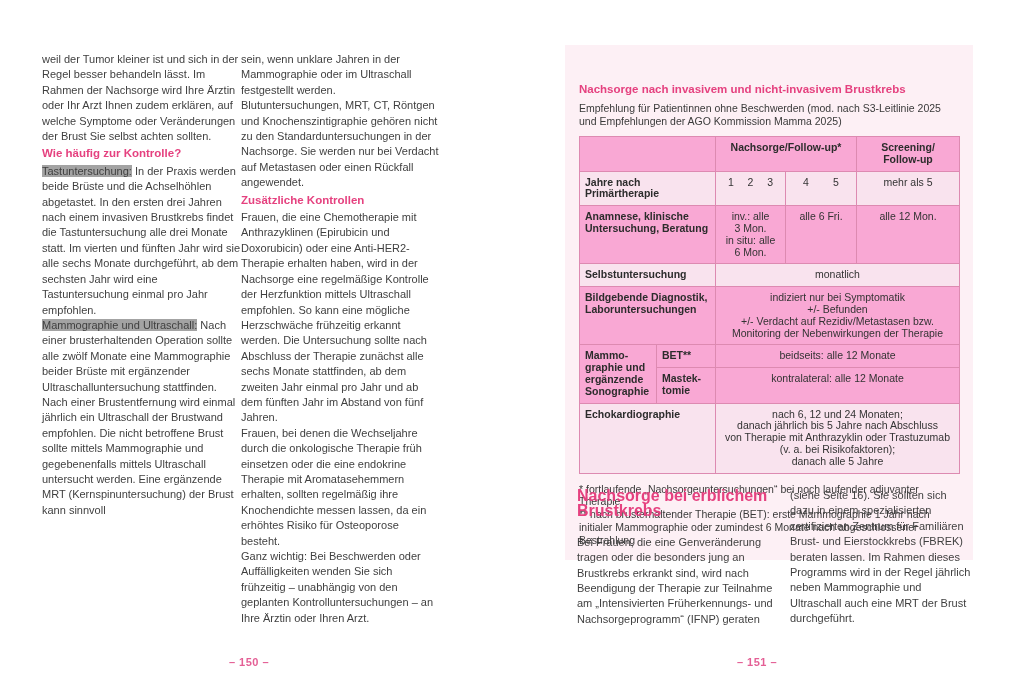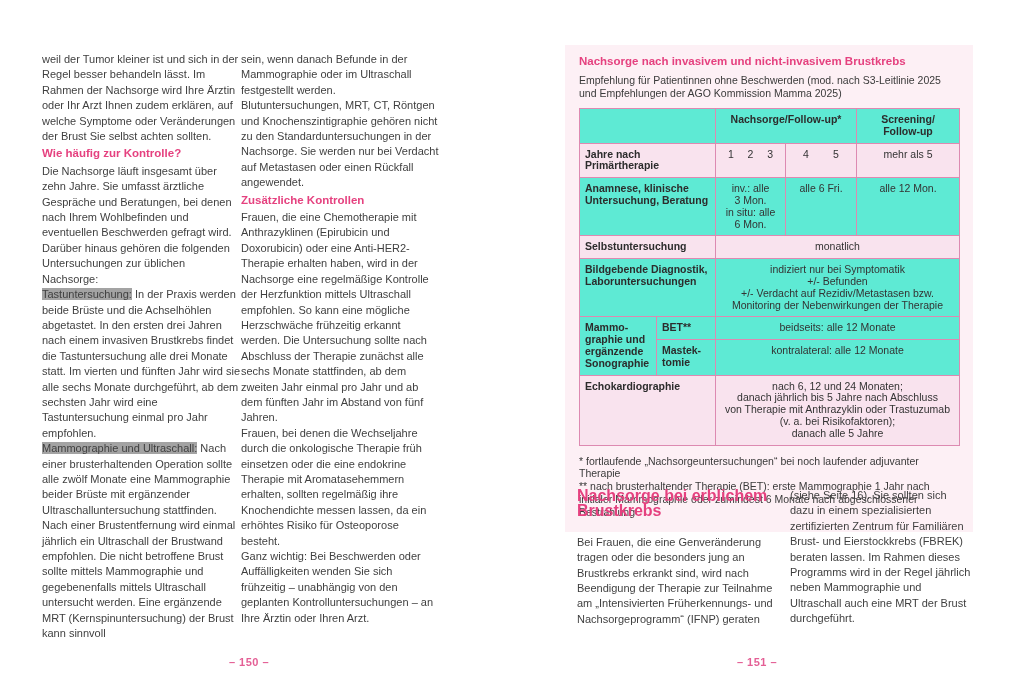--- a/index.html
+++ b/index.html
@@ -11,25 +11,25 @@
   .left-page { position:absolute; left:42px; top:52px; width:414px; }
   .cols { display:flex; gap:0; }
   .col { width:199px; font-size:11px; line-height:15.4px; text-align:left; }
   .col p { margin:0; white-space:pre-line; }
   .subhead { color:#e5417f; font-weight:bold; font-size:11.5px; margin:2px 0 2px 0; }
   .hl { background:#a3a3a3; }
 
   
   .panel { position:absolute; left:565px; top:45px; width:408px;
     background:#fdf0f5; padding:10px 14px 13px 14px; }
-  .panel-title { color:#e5417f; font-weight:bold; font-size:11.5px; margin-bottom:7px; }
+  .panel-title { color:#e5417f; font-weight:bold; font-size:11.5px; margin-bottom:7px;margin-top:28px; }
   .panel-sub { font-size:10.5px; line-height:13px; margin-bottom:8px; color:#3a3a3a; }
 
   table.fu { border-collapse:collapse; table-layout:fixed; width:380px;
-    font-size:10.5px; line-height:11.8px; color:#333; background:#5eead4; }
+    font-size:10.5px; line-height:11.8px; color:#333; background:#f9a8d4; }
   table.fu td { border:1.5px solid #dd8ab1; padding:5px 5px; vertical-align:top; }
   td.lab { font-weight:bold; color:#2c2c2c; }
   td.ctr { text-align:center; vertical-align:middle; }
   td.pre { white-space:pre-line; }
   tr.pink td { background:#f9e3ee; }
   .nums { display:flex; justify-content:space-around; align-items:center; }
 
   .footnotes { font-size:10.5px; line-height:12.8px; margin-top:9px; color:#3a3a3a; }
 
   .section { position:absolute; left:577px; top:488px; width:396px; }
@@ -44,26 +44,25 @@
   .pageno-right { left:553px; width:408px; }
 </style>
 </head>
 <body>
 
 <div class="left-page">
   <div class="cols">
     <div class="col">
       <p>weil der Tumor kleiner ist und sich in der Regel besser behandeln lässt. Im Rahmen der Nachsorge wird Ihre Ärztin oder Ihr Arzt Ihnen zudem erklären, auf welche Symptome oder Veränderungen der Brust Sie selbst achten sollten.</p>
       <div class="subhead">Wie häufig zur Kontrolle?</div>
-      <p><span>Die Nachsorge läuft insgesamt über zehn Jahre. Sie umfasst ärztliche Gespräche und Beratungen, bei denen nach Ihrem Wohlbefinden und eventuellen Beschwerden gefragt wird. Darüber hinaus gehören die folgenden Untersuchungen zur üblichen Nachsorge:
-</span><span class="hl">Tastuntersuchung:</span><span> In der Praxis werden beide Brüste und die Achselhöhlen abgetastet. In den ersten drei Jahren nach einem invasiven Brustkrebs findet die Tastuntersuchung alle drei Monate statt. Im vierten und fünften Jahr wird sie alle sechs Monate durchgeführt, ab dem sechsten Jahr wird eine Tastuntersuchung einmal pro Jahr empfohlen.
+      <p><span class="hl">Tastuntersuchung:</span><span> In der Praxis werden beide Brüste und die Achselhöhlen abgetastet. In den ersten drei Jahren nach einem invasiven Brustkrebs findet die Tastuntersuchung alle drei Monate statt. Im vierten und fünften Jahr wird sie alle sechs Monate durchgeführt, ab dem sechsten Jahr wird eine Tastuntersuchung einmal pro Jahr empfohlen.
 </span><span class="hl">Mammographie und Ultraschall:</span><span> Nach einer brusterhaltenden Operation sollte alle zwölf Monate eine Mammographie beider Brüste mit ergänzender Ultraschalluntersuchung stattfinden. Nach einer Brustentfernung wird einmal jährlich ein Ultraschall der Brustwand empfohlen. Die nicht betroffene Brust sollte mittels Mammographie und gegebenenfalls mittels Ultraschall untersucht werden. Eine ergänzende MRT (Kernspinuntersuchung) der Brust kann sinnvoll</span></p>
     </div>
     <div class="col">
-      <p>sein, wenn danach Befunde in der Mammographie oder im Ultraschall festgestellt werden.</p>
+      <p>sein, wenn unklare Jahren in der Mammographie oder im Ultraschall festgestellt werden.</p>
       <p>Blutuntersuchungen, MRT, CT, Röntgen und Knochenszintigraphie gehören nicht zu den Standarduntersuchungen in der Nachsorge. Sie werden nur bei Verdacht auf Metastasen oder einen Rückfall angewendet.</p>
       <div class="subhead">Zusätzliche Kontrollen</div>
       <p>Frauen, die eine Chemotherapie mit Anthrazyklinen (Epirubicin und Doxorubicin) oder eine Anti-HER2-Therapie erhalten haben, wird in der Nachsorge eine regelmäßige Kontrolle der Herzfunktion mittels Ultraschall empfohlen. So kann eine mögliche Herzschwäche frühzeitig erkannt werden. Die Untersuchung sollte nach Abschluss der Therapie zunächst alle sechs Monate stattfinden, ab dem zweiten Jahr einmal pro Jahr und ab dem fünften Jahr im Abstand von fünf Jahren.</p>
       <p>Frauen, bei denen die Wechseljahre durch die onkologische Therapie früh einsetzen oder die eine endokrine Therapie mit Aromatasehemmern erhalten, sollten regelmäßig ihre Knochendichte messen lassen, da ein erhöhtes Risiko für Osteoporose besteht.</p>
       <p>Ganz wichtig: Bei Beschwerden oder Auffälligkeiten wenden Sie sich frühzeitig – unabhängig von den geplanten Kontrolluntersuchungen – an Ihre Ärztin oder Ihren Arzt.</p>
     </div>
   </div>
 </div>
 <div class="pageno pageno-left">– 150 –</div>
 

